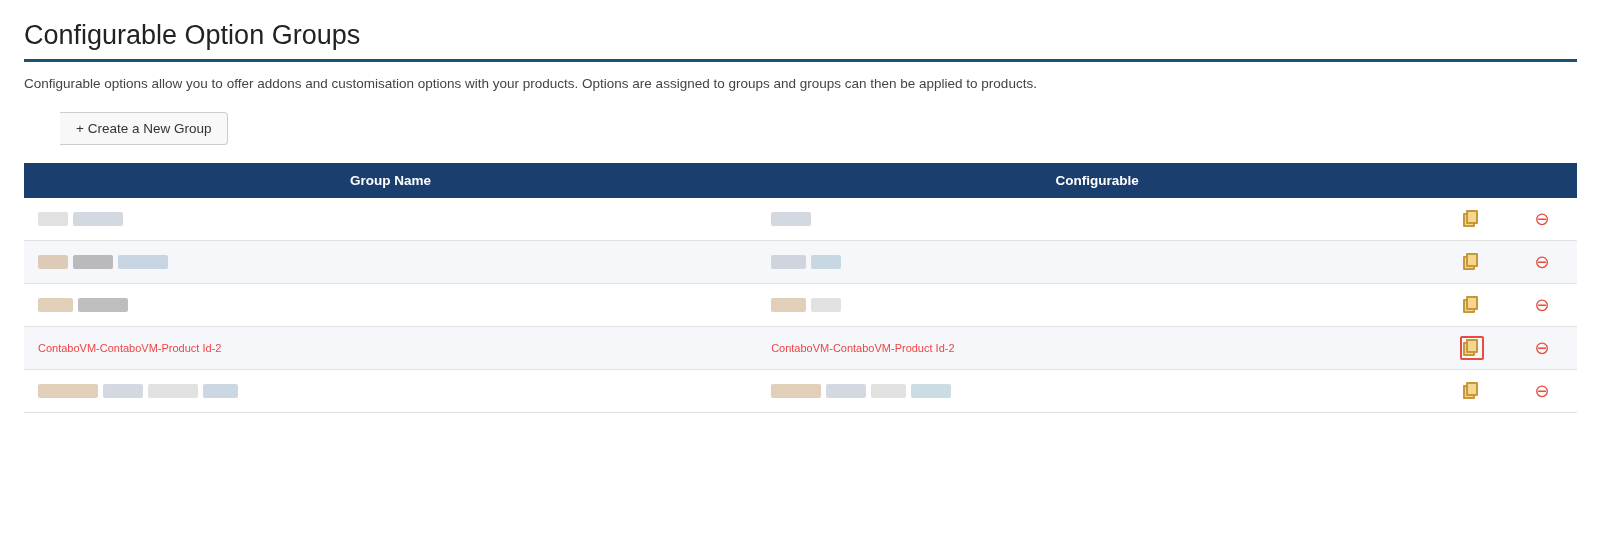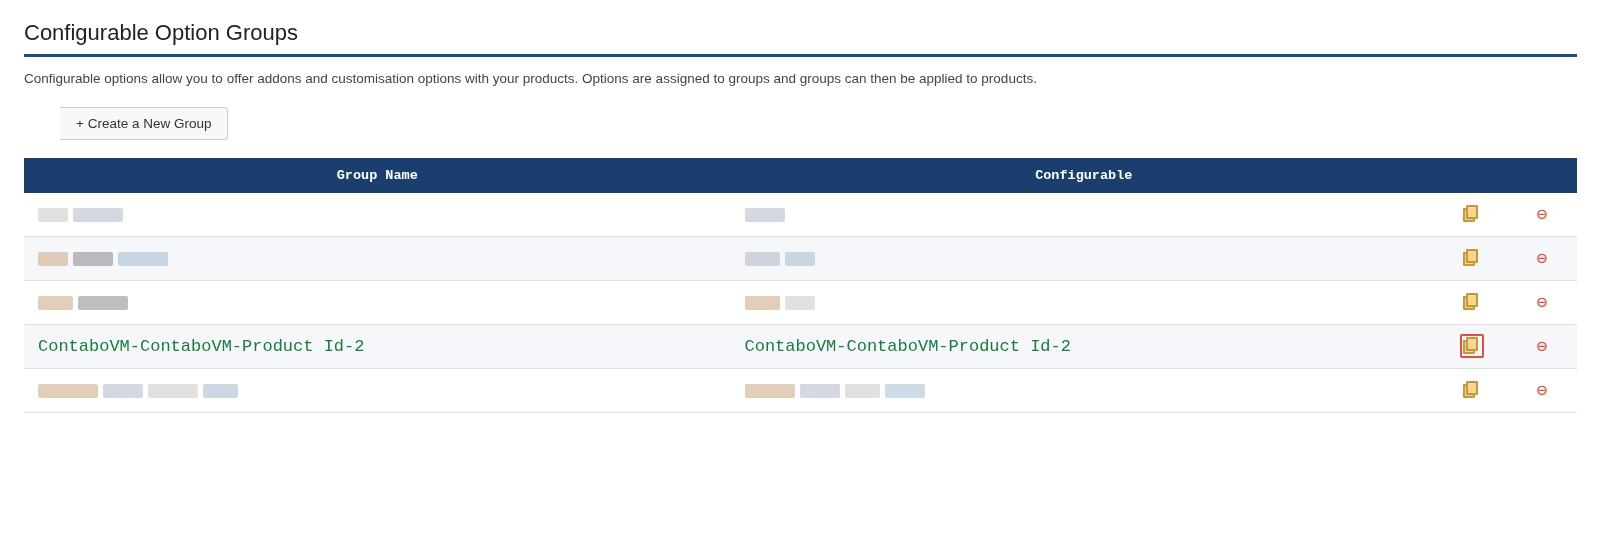--- a/index.html
+++ b/index.html
@@ -4,21 +4,21 @@
   <style>
     * { box-sizing: border-box; margin: 0; padding: 0; }
     body {
       font-family: Arial, sans-serif;
       font-size: 14px;
       color: #333;
       background: #fff;
       padding: 20px 24px;
     }
     .page-title {
-      font-size: 22px;
+      font-size: 27px;
       font-weight: normal;
       color: #222;
       margin-bottom: 12px;
       border-bottom: 3px solid #1a5276;
       padding-bottom: 8px;
     }
     .description {
       color: #444;
       margin-bottom: 18px;
       line-height: 1.5;
@@ -46,21 +46,20 @@
       border-radius: 4px 0 0 4px;
     }
     .btn:last-child {
       border-radius: 0 4px 4px 0;
       border-left: none;
     }
     table {
       width: 100%;
       border-collapse: collapse;
       font-size: 13.5px;
-      font-family: Liberation Mono, monospace;
     }
     thead tr th {
       background: #1a3f6f;
       color: #fff;
       padding: 10px 14px;
       text-align: center;
       font-weight: bold;
     }
     thead tr th.actions-col {
       width: 70px;
@@ -85,22 +84,22 @@
       justify-content: center;
       width: 24px;
       height: 24px;
     }
     .action-btn.highlighted {
       border: 2px solid #e74c3c;
       border-radius: 2px;
     }
 
     .row-text {
-      color: #15803d;
-      font-size: 17px;
+      color: #ef4444;
+      font-size: 11px;
     }
 
     .blurred-row {
       display: flex;
       align-items: center;
       gap: 5px;
     }
   </style>
 </head>
 <body>

